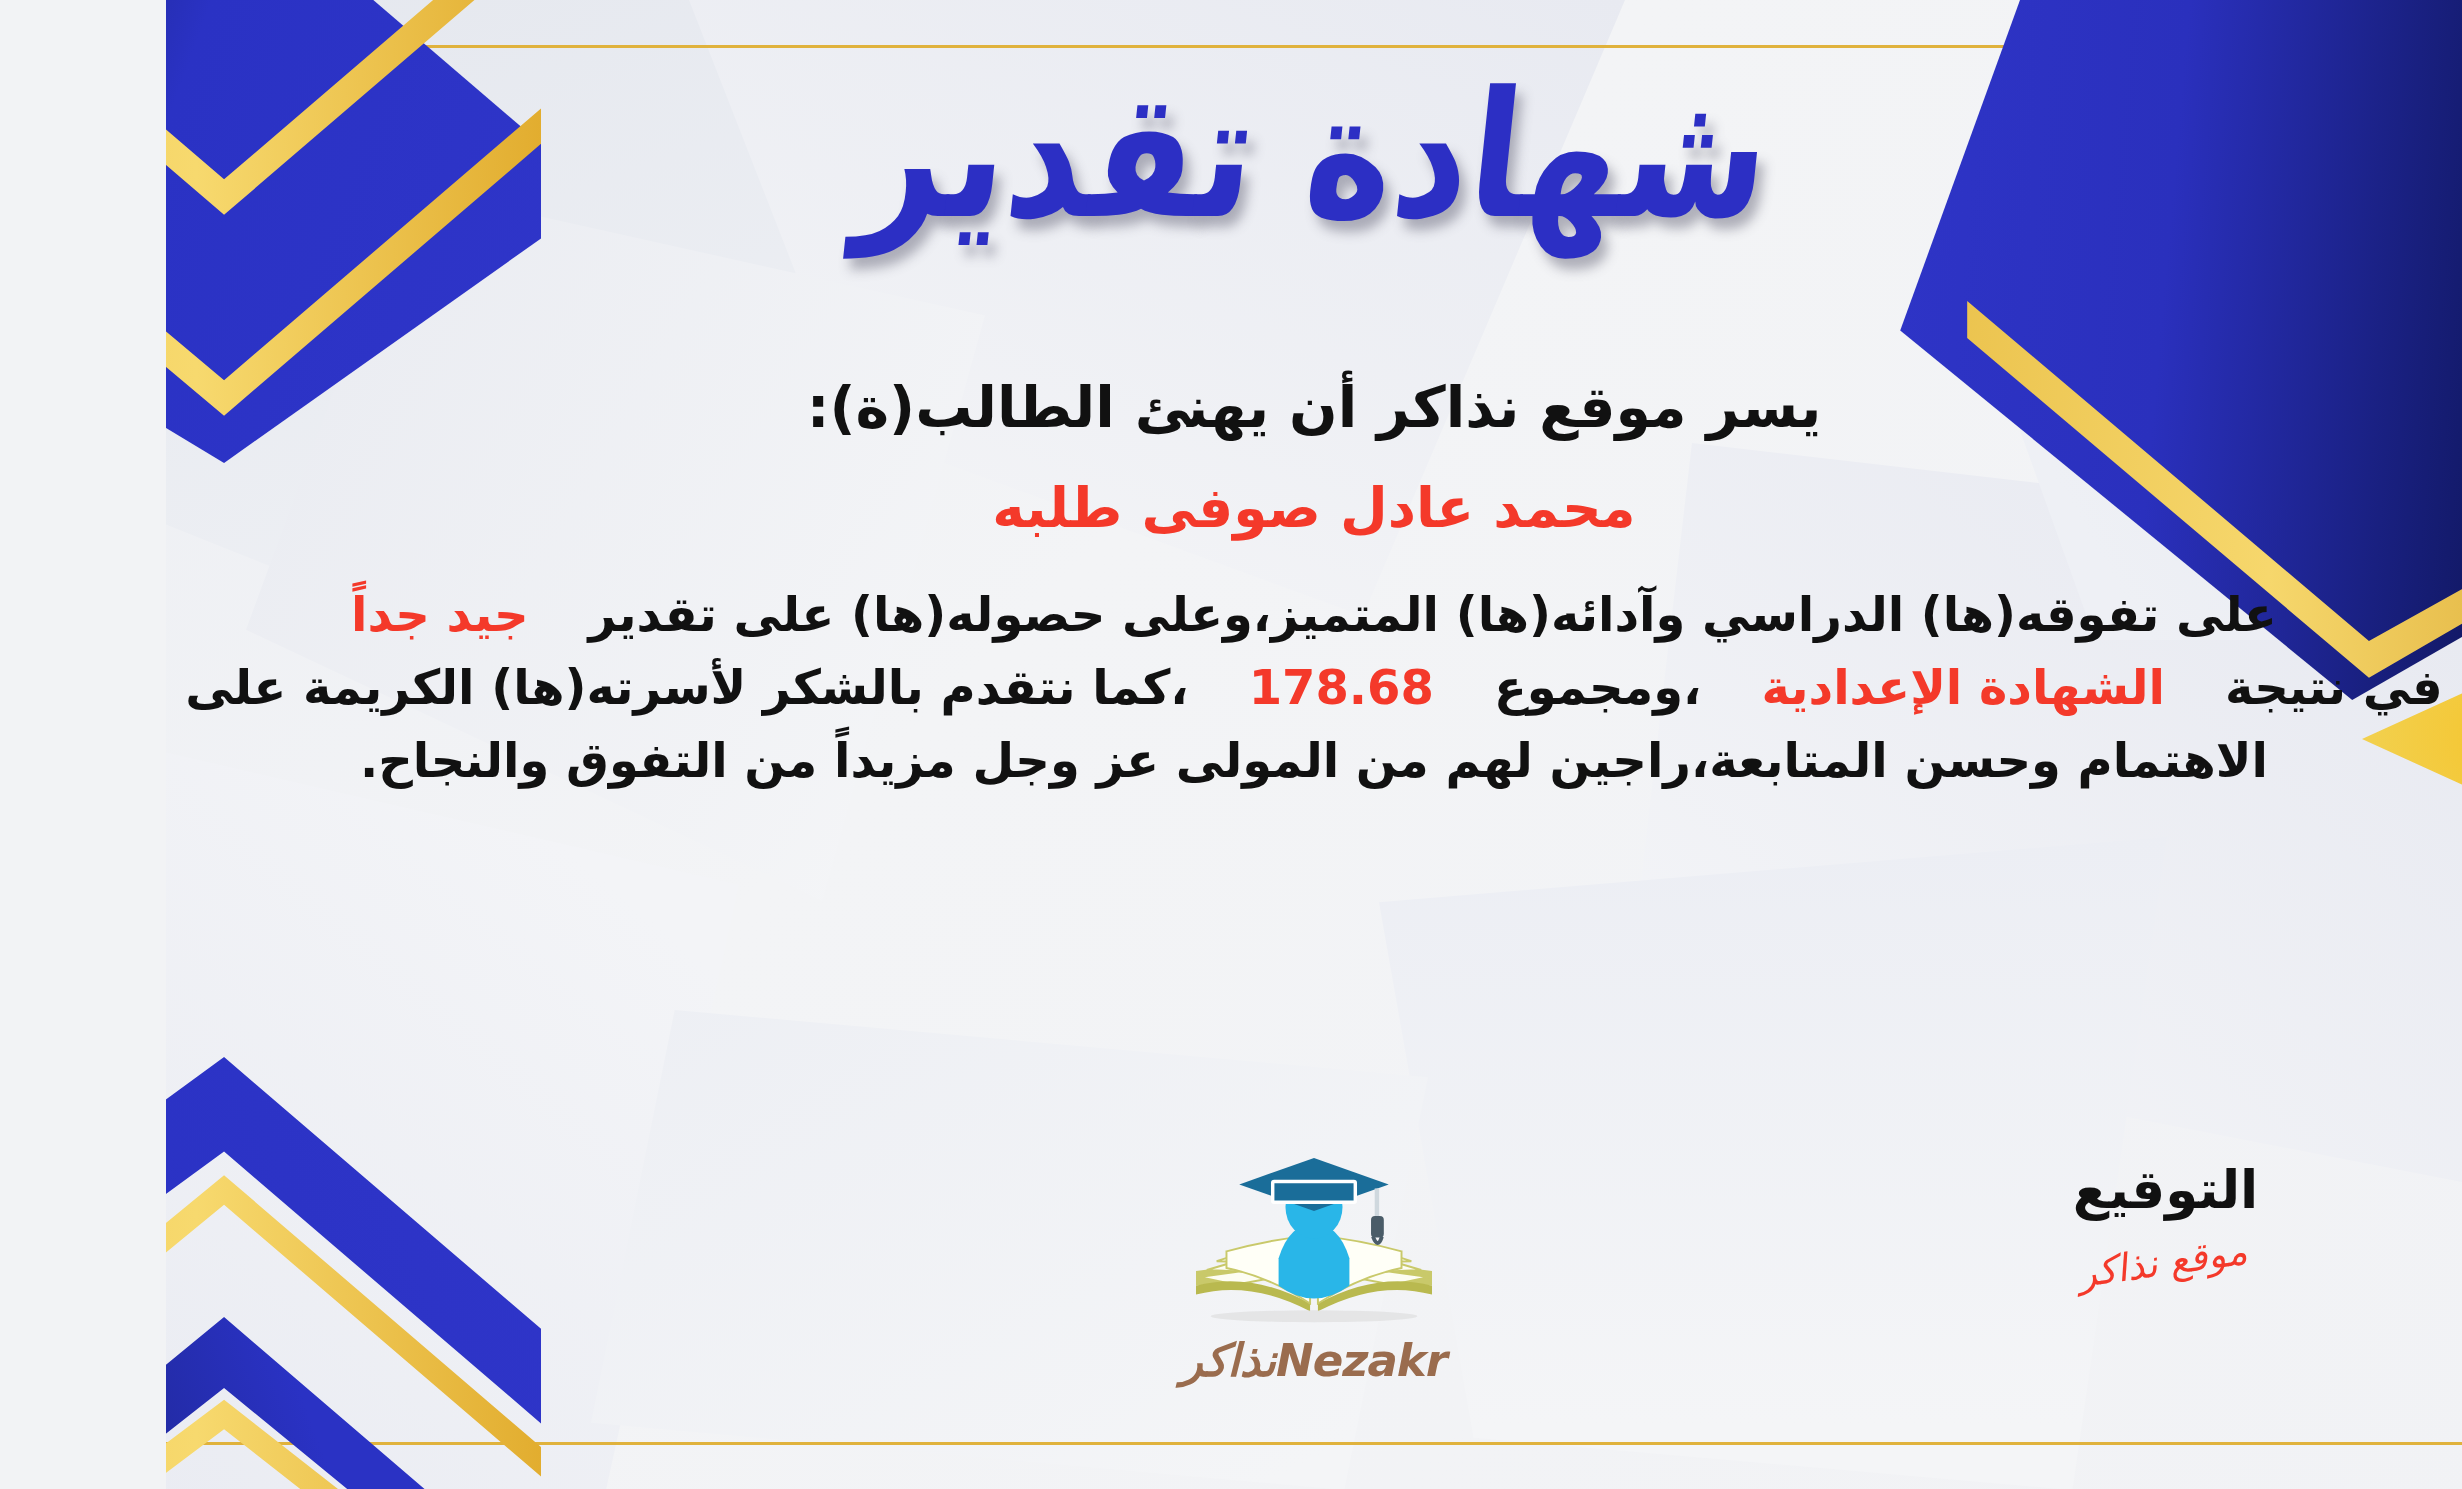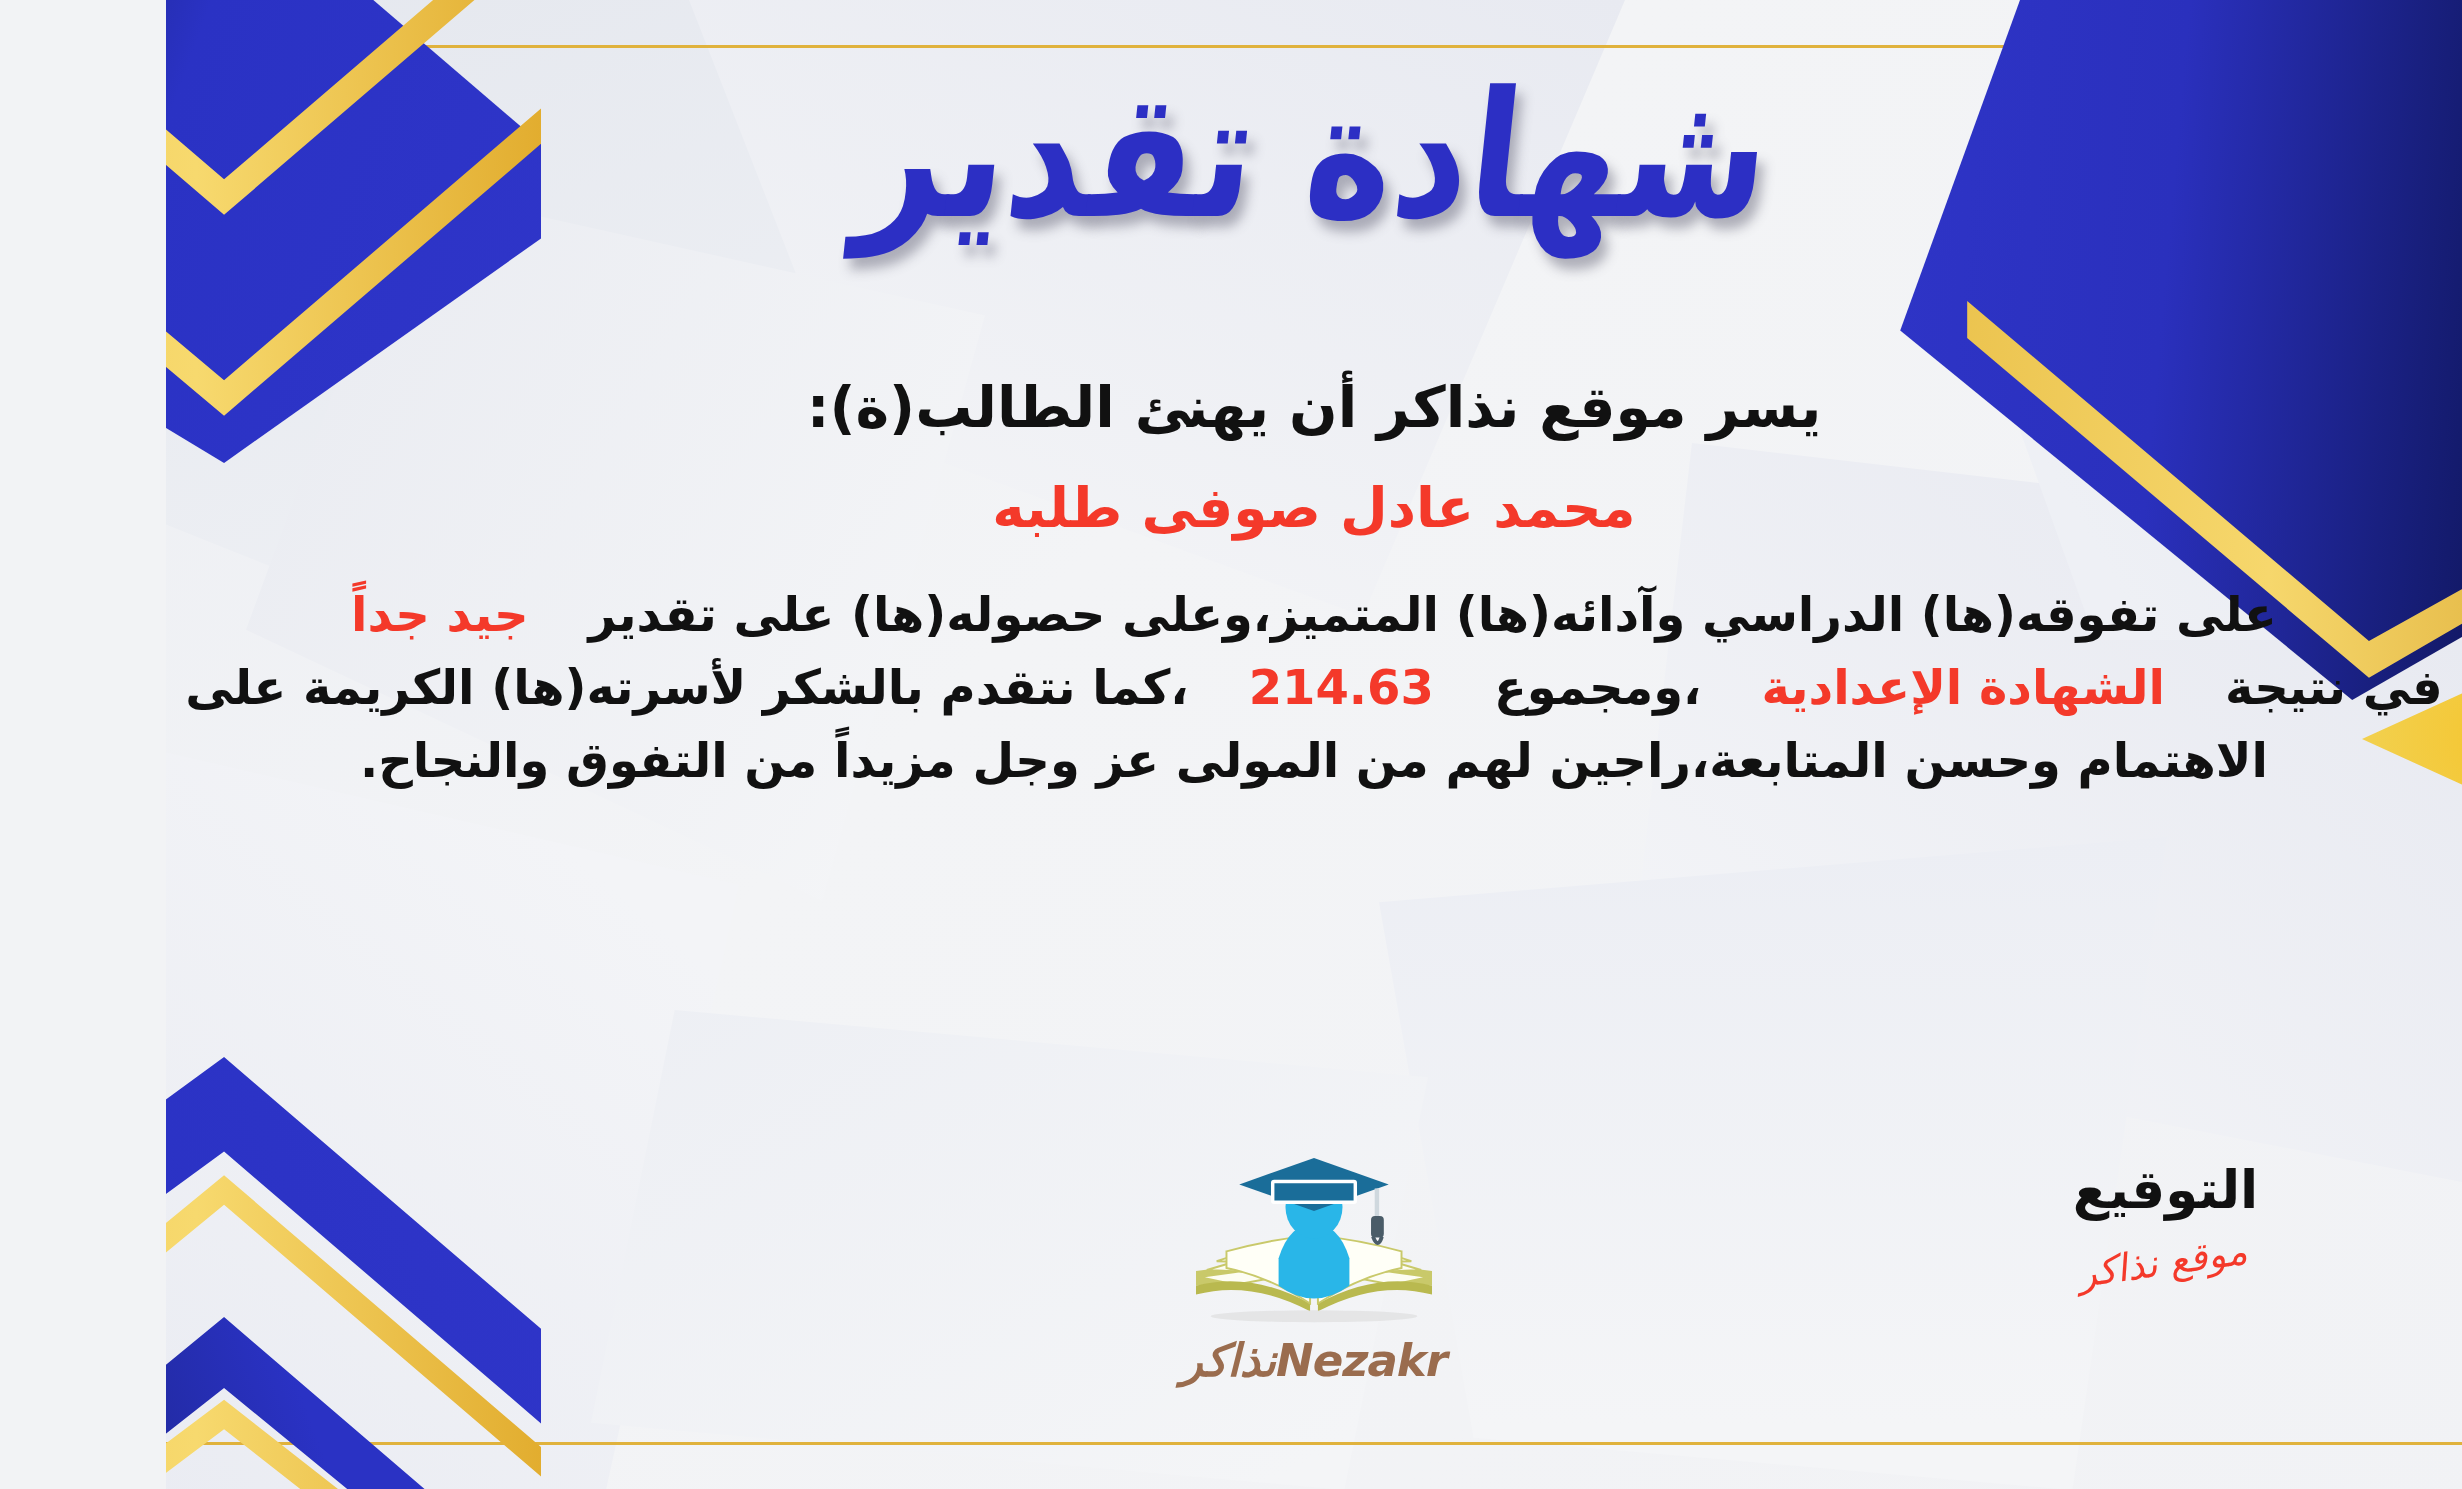--- a/index.html
+++ b/index.html
@@ -243,21 +243,21 @@
       <span>على تفوقه(ها) الدراسي وآدائه(ها) المتميز،وعلى حصوله(ها) على تقدير</span>
       <span class="sp"></span>
       <span class="hl">جيد جداً</span>
       <br>
       <span>في نتيجة</span>
       <span class="sp"></span>
       <span class="hl">الشهادة الإعدادية</span>
       <span class="sp"></span>
       <span>،ومجموع</span>
       <span class="sp"></span>
-      <span class="num">214.63</span>
+      <span class="num">178.68</span>
       <span class="sp"></span>
       <span>،كما نتقدم بالشكر لأسرته(ها) الكريمة على الاهتمام وحسن المتابعة،راجين لهم من المولى عز وجل مزيداً من التفوق والنجاح.</span>
     </div>
 
   </div>
 
   <div id="bottom-row">
 
     <div id="signature-block">
       <div id="signature-label">التوقيع</div>

